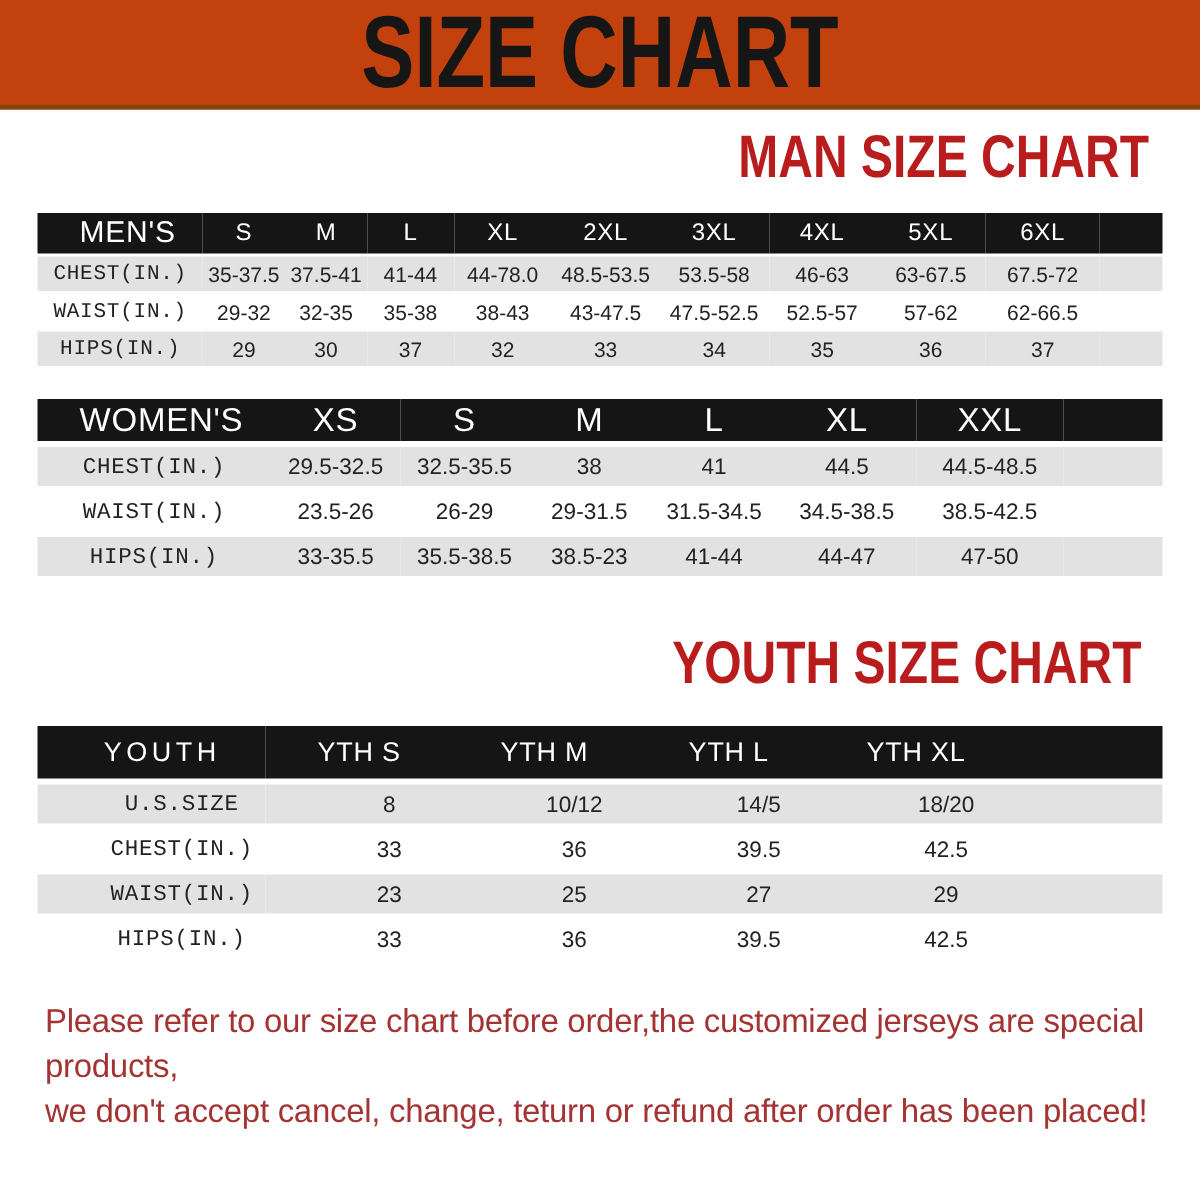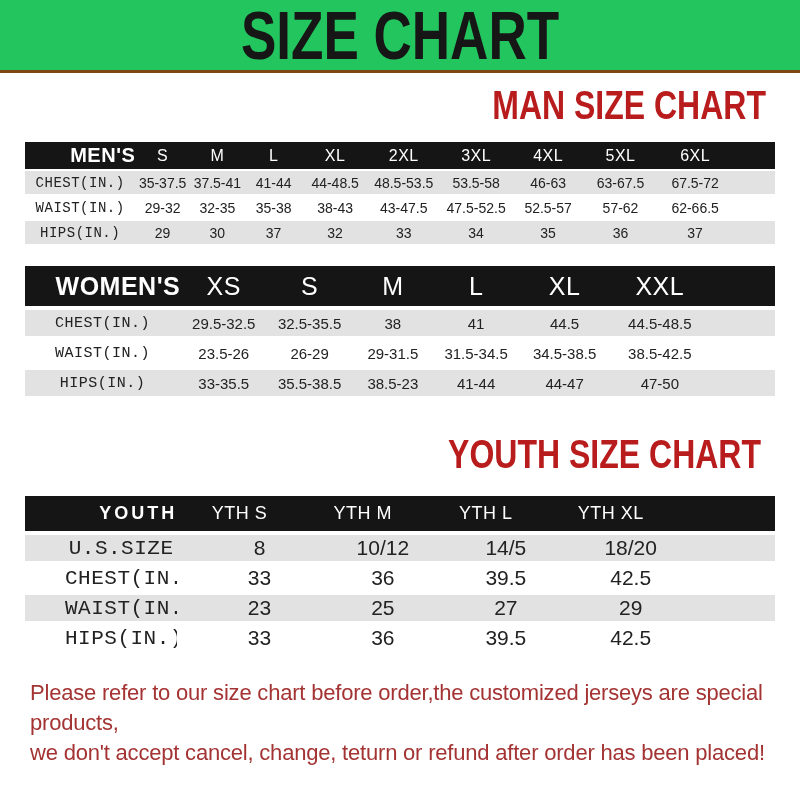--- a/index.html
+++ b/index.html
@@ -3,21 +3,21 @@
 <meta charset="utf-8">
 <style>
   html, body { margin:0; padding:0; }
   body {
     width:800px; height:800px; background:#ffffff;
     font-family:"Liberation Sans", sans-serif;
     overflow:hidden;
   }
   
   .banner {
-    height:70px; background:#22c55e;
+    height:70px; background:#c2410c;
     border-bottom:3px solid #7E4712;
     display:flex; align-items:center; justify-content:center;
     overflow:hidden;
   }
   .banner-title {
     font-size:68px; font-weight:bold; color:#161616;
     line-height:70px; white-space:nowrap;
     transform:scaleX(0.78); transform-origin:center;
     letter-spacing:0;
   }
@@ -44,35 +44,35 @@
   #youth-table { margin-top:20px; border-spacing:0 4px; }
   .size-table td {
     text-align:center; padding:0; white-space:nowrap;
     overflow:hidden; vertical-align:middle;
   }
   tr.bar td {
     background:#151515; color:#ffffff;
     font-size:16px; letter-spacing:0.5px;
   }
   #men-table   tr.bar td { height:27px; }
-  #women-table tr.bar td { height:40px; font-size:25px; }
+  #women-table tr.bar td { height:28px; font-size:22px; }
   #youth-table tr.bar td { height:35px; font-size:18px; }
   td.corner {
-    text-align:right; padding-left:10px;
-    font-weight:bold; letter-spacing:1px;
+    text-align:center; padding-left:10px;
+    font-weight:normal; letter-spacing:1px;
   }
   #men-table   td.corner { font-size:20px; }
   #women-table td.corner { font-size:22px; }
   #youth-table td.corner { font-size:21px; letter-spacing:3px; padding-left:14px; }
   tr.gray  td { background:#E2E2E2; }
   tr.white td { background:#ffffff; }
   tr.data td { color:#222222; font-size:15px; }
   #men-table   tr.data td { height:23px; font-size:14px; }
   #women-table tr.data td { height:26px; font-size:15px; }
-  #youth-table tr.data td { height:26px; font-size:21px;padding-left:40px; }
+  #youth-table tr.data td { height:26px; font-size:15px;padding-left:40px; }
   td.rlabel { color:#1a1a1a; letter-spacing:0.5px;font-family:Liberation Mono, monospace; }
   
   .footer {
     margin-top:23px; padding-left:30px; padding-right:10px;
     color:#A43333; font-size:22px; line-height:30px;
     letter-spacing:-0.2px;
   }
 </style>
 </head>
 <body>
@@ -113,21 +113,21 @@
         <td>4XL</td>
         <td>5XL</td>
         <td>6XL</td>
         <td></td>
       </tr>
       <tr class="data gray">
         <td class="rlabel">CHEST(IN.)</td>
         <td>35-37.5</td>
         <td>37.5-41</td>
         <td>41-44</td>
-        <td>44-48.5</td>
+        <td>44-78.0</td>
         <td>48.5-53.5</td>
         <td>53.5-58</td>
         <td>46-63</td>
         <td>63-67.5</td>
         <td>67.5-72</td>
         <td></td>
       </tr>
       <tr class="data white">
         <td class="rlabel">WAIST(IN.)</td>
         <td>29-32</td>

